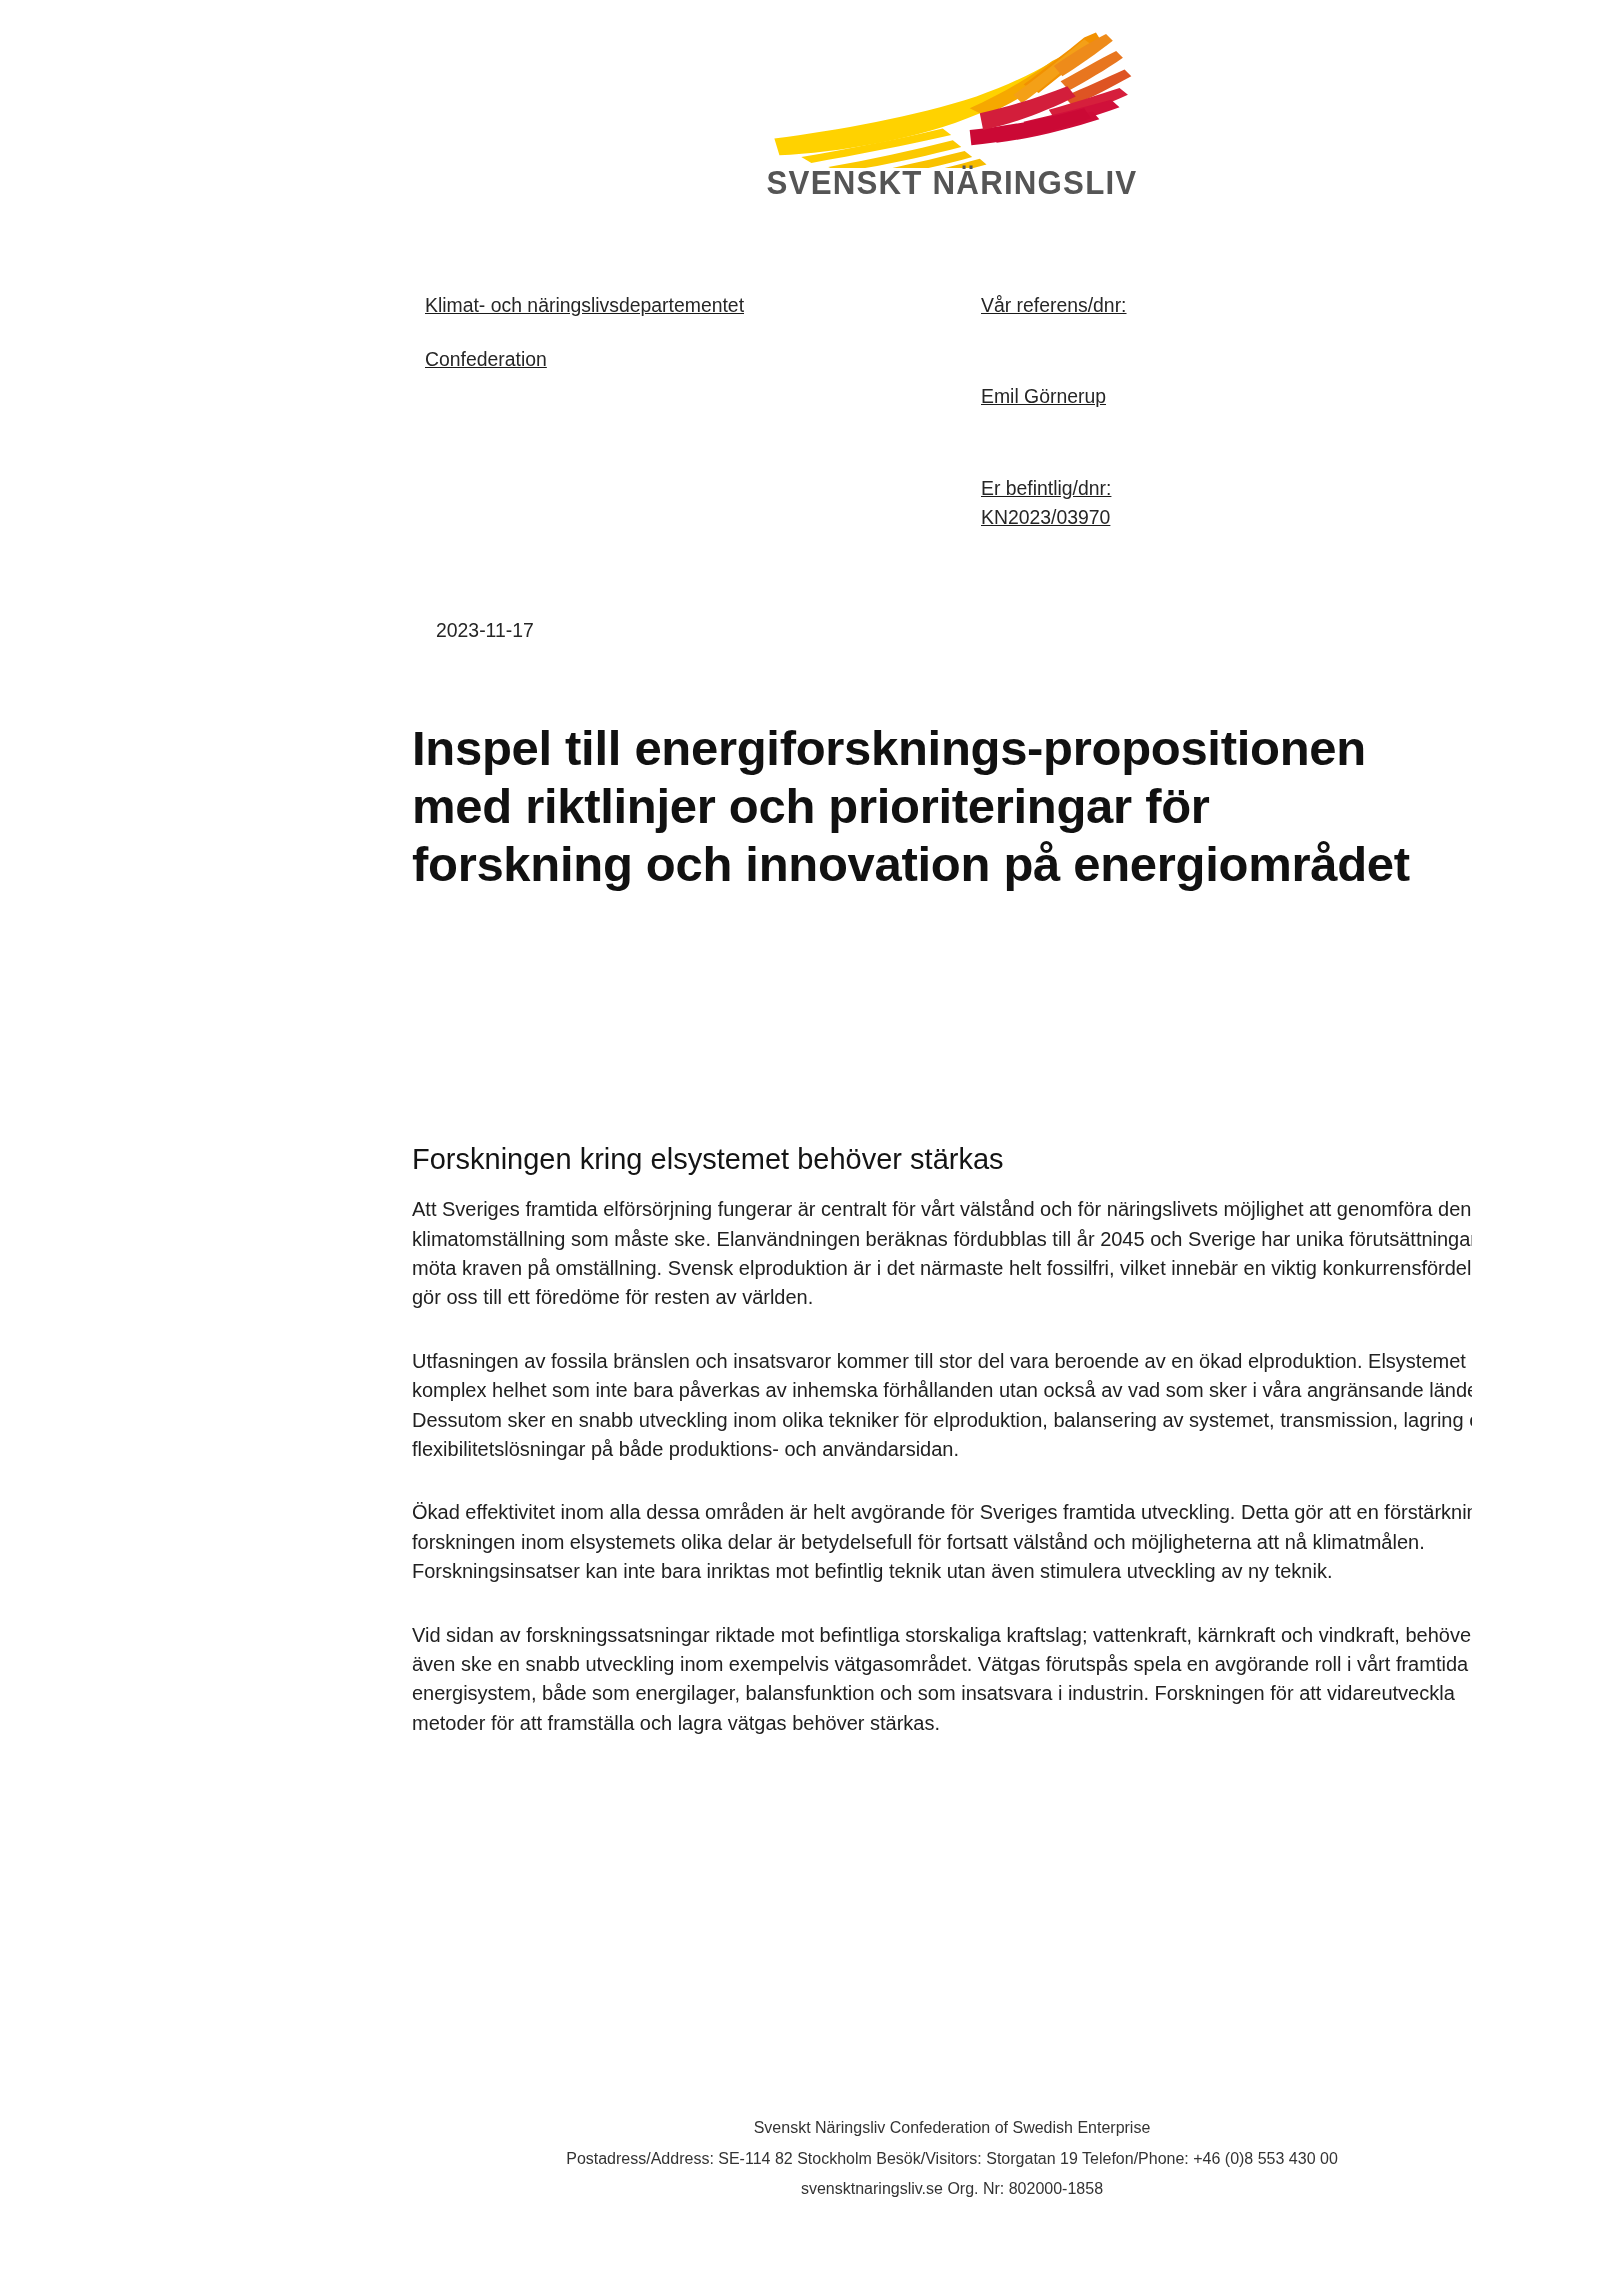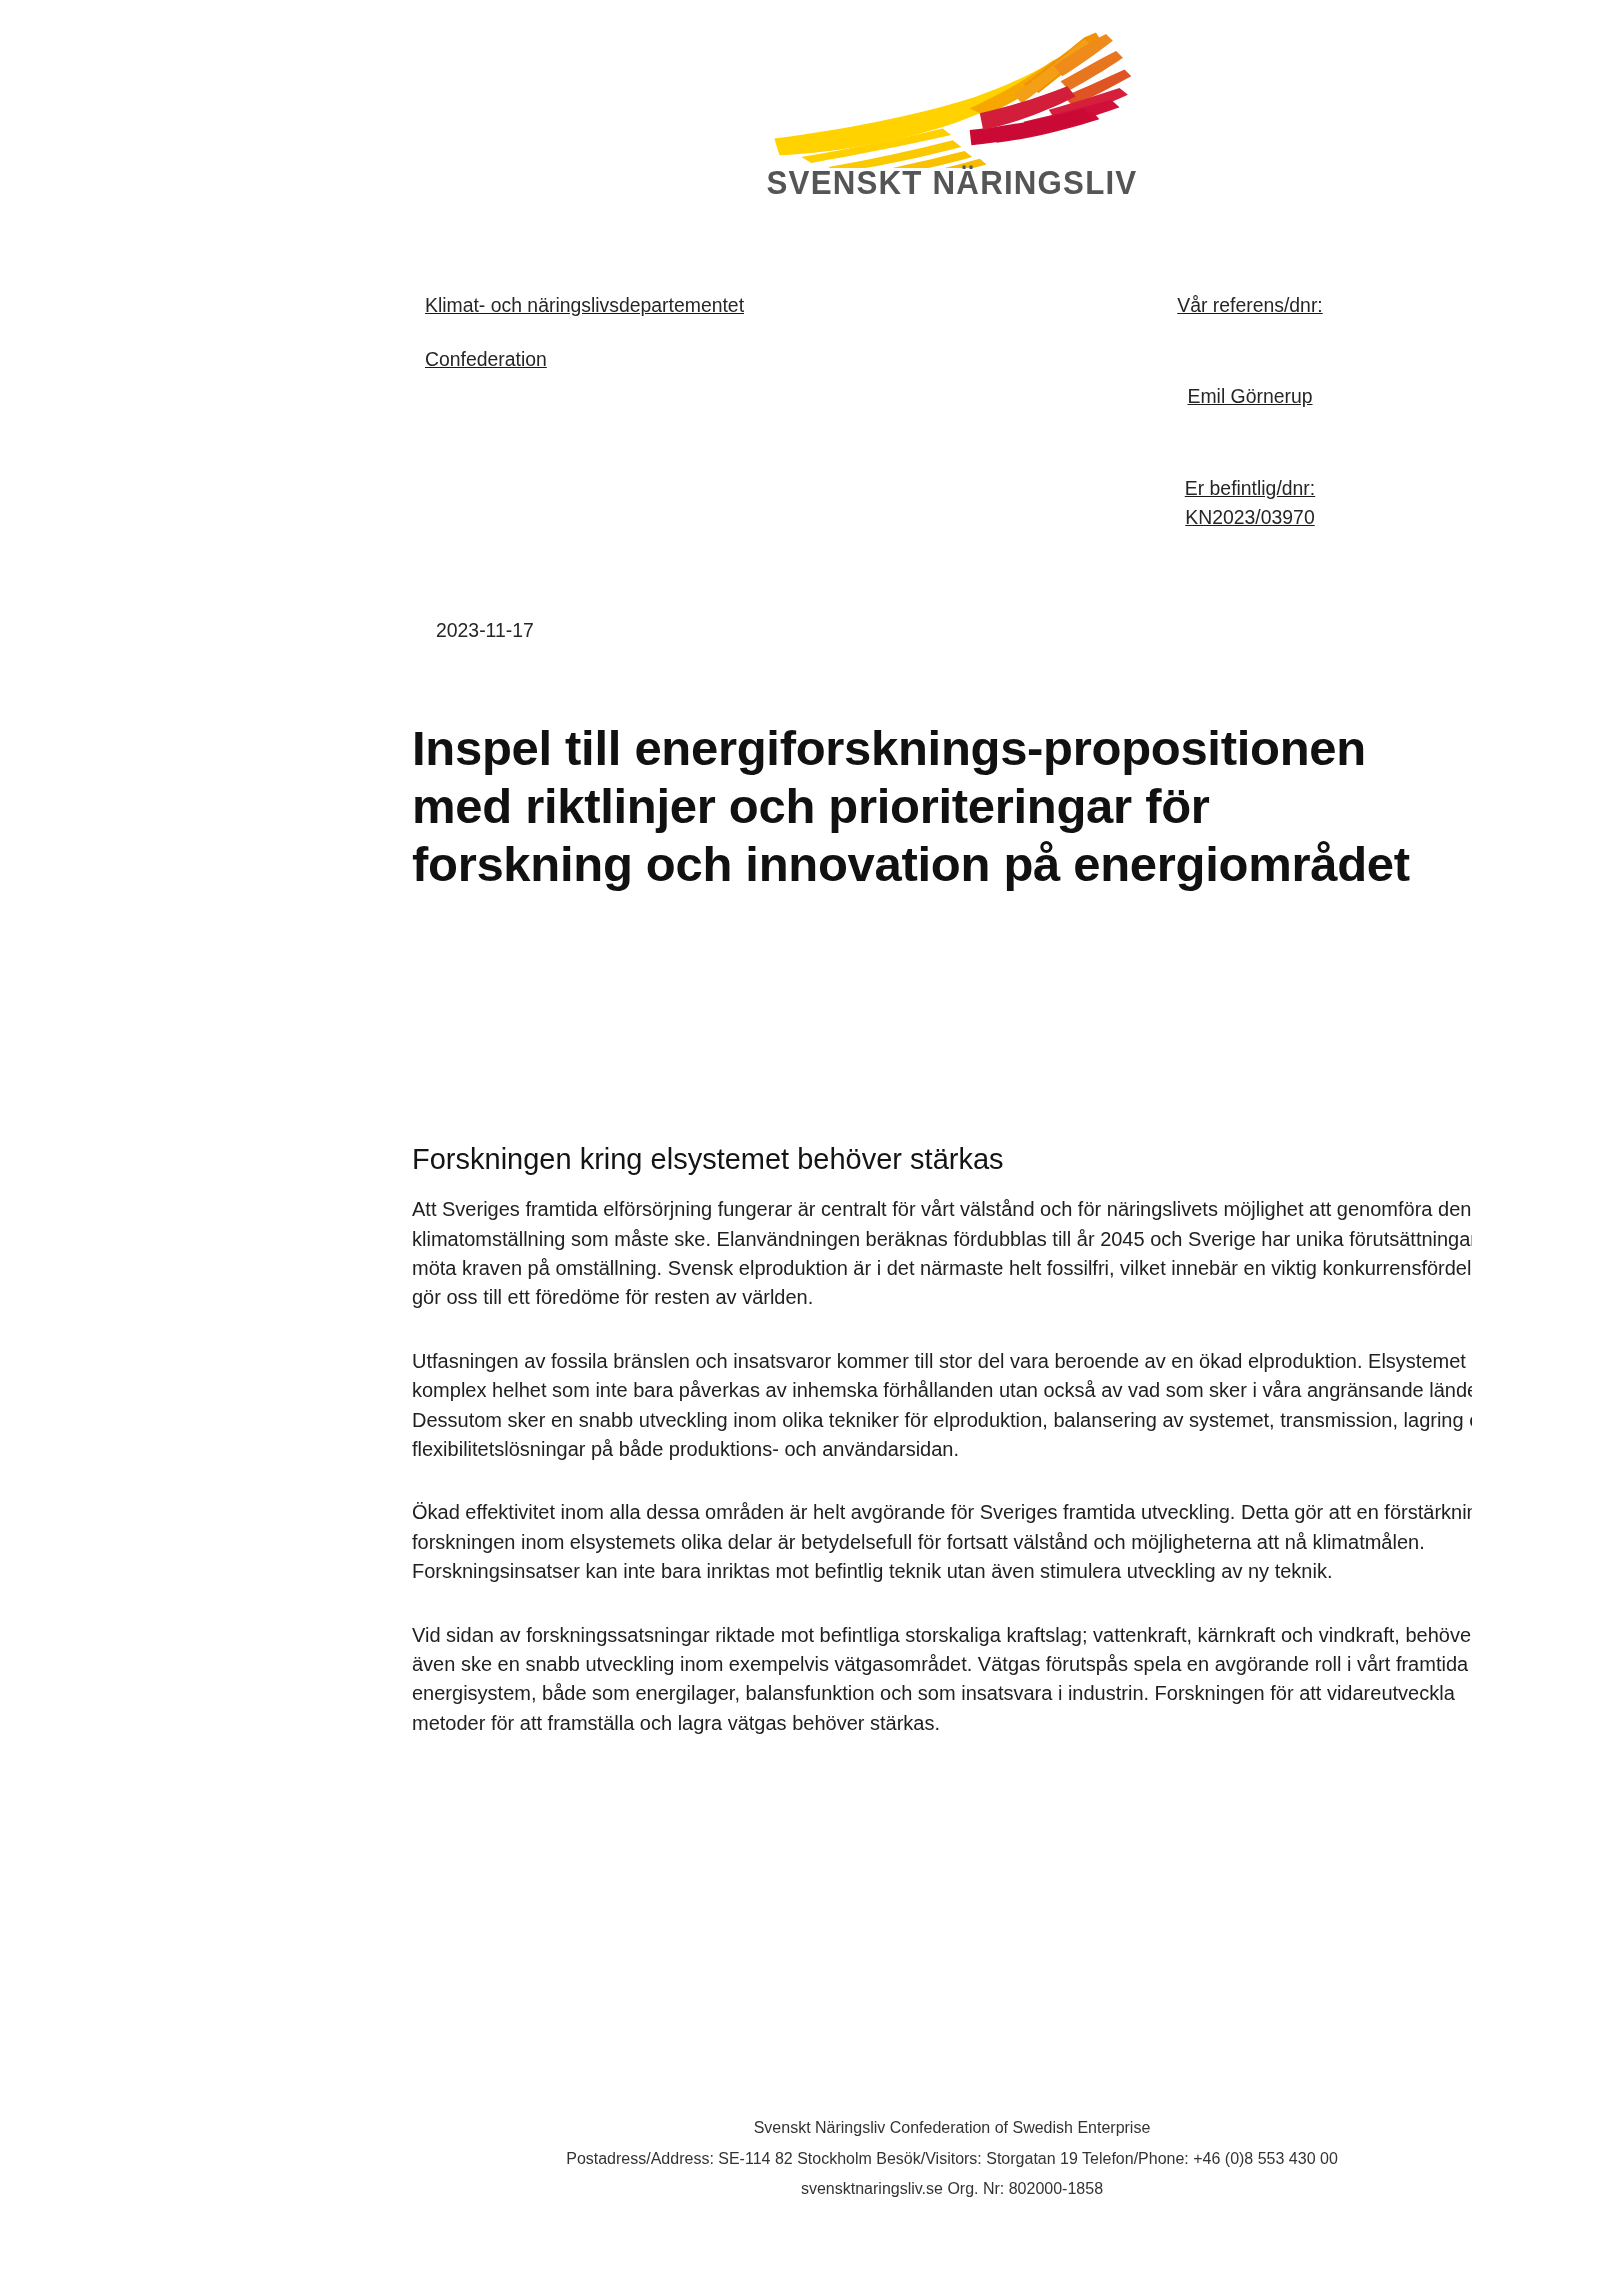--- a/index.html
+++ b/index.html
@@ -60,21 +60,20 @@
     display: flex;
     align-items: flex-start;
     text-decoration: underline;
   }
   .meta-left {
     width: 556px;
     flex: 0 0 556px;
   }
   .meta-right {
     flex: 1 1 auto;
-    text-align: center;
   }
   .meta-line {
     font-size: 19.4px;
     line-height: 1.0;
     color: #262626;
     margin: 0 0 35px 0;
     white-space: nowrap;
   }
   .meta-line.tight {
     margin-bottom: 10px;

